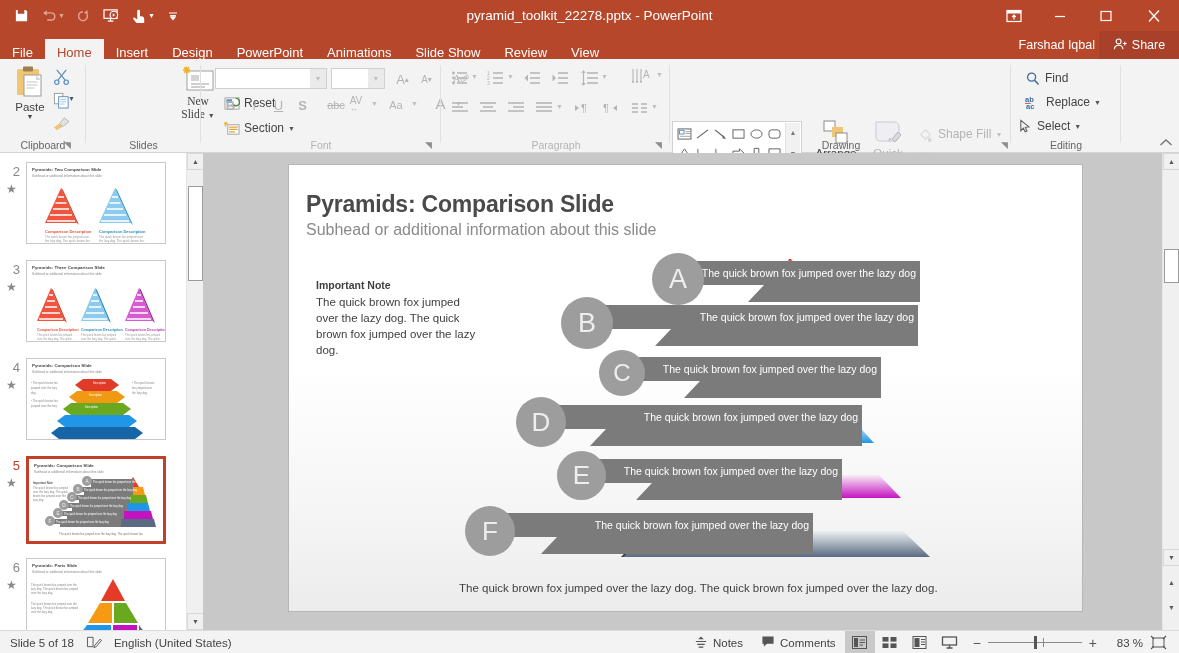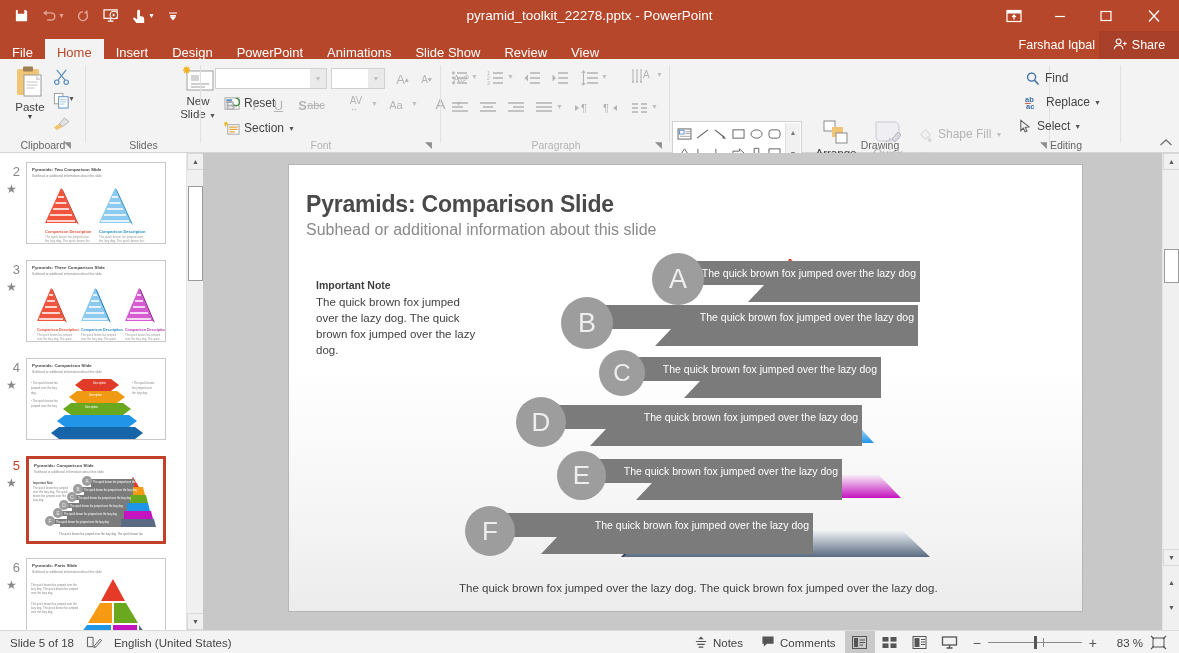--- a/index.html
+++ b/index.html
@@ -90,21 +90,21 @@
   }
   .txtbtn.dim { color: #b4b4b4; }
   .caret { font-size: 7px; color: #555; }
   .caret.dim { color: #c0c0c0; }
 
   
   .newslide {
     position: absolute; left: 90px; top: 6px; width: 44px; height: 74px;
     display: flex; flex-direction: column; align-items: center;
   }
-  .newslide .lbl { font-size: 11.5px; color: #444; line-height: 13px; text-align: right; }
+  .newslide .lbl { font-size: 11.5px; color: #444; line-height: 13px; text-align: right; font-family: Liberation Serif, serif; }
 
   
   .fontbox {
     position: absolute; background: #fff; border: 1px solid #d0d0d0; height: 21px;
   }
   .fontbox .drop {
     position: absolute; right: 0; top: 0; width: 16px; height: 19px;
     background: #eaeaea; display: flex; align-items: center; justify-content: center;
     font-size: 7px; color: #c0c0c0;
   }
@@ -464,21 +464,21 @@
       </div>
     <div class="fbtn" style="left:42px; top:35px;">
         <i>I</i>
       </div>
     <div class="fbtn" style="left:66px; top:35px;">
         <u>U</u>
       </div>
     <div class="fbtn" style="left:90px; top:35px;">
         <b>S</b>
       </div>
-    <div class="fbtn" style="left:100px; top:35px; width:30px; font-size:11px;">
+    <div class="fbtn" style="left:120px; top:35px; width:30px; font-size:11px;">
         <s>abc</s>
       </div>
     <div class="fbtn" style="left:142px; top:35px; width:26px; font-size:10px;">
       <span style="display:flex;flex-direction:column;align-items:flex-start;line-height:8px;">
           <span>AV</span>
           <span style="font-size:8px;">↔</span>
         </span>
     </div>
     <span class="caret dim" style="position:absolute; left:170px; top:41px;">▼</span>
     <div class="fbtn" style="left:182px; top:35px; width:26px; font-size:11px;">
@@ -581,21 +581,21 @@
           <text x="12" y="11" font-size="10" fill="#b4b4b4">A</text>
         </svg>
     </div>
     <span class="caret dim" style="position:absolute; left:215px; top:12px;">▼</span>
 
     <div class="grp-label dim">Paragraph</div>
     <div class="dlg" style="left:214px;">◥</div>
     <div class="grp-sep" style="left:228px;"></div>
   </div>
 
-  <div class="grp" style="left:710px; width:340px;">
+  <div class="grp" style="left:671px; width:340px;">
     <div class="grp-label">Drawing</div>
     <div class="dlg" style="left:330px;">◥</div>
     <div class="grp-sep" style="left:339px;"></div>
   </div>
 
   <div class="shapegal">
     <div class="shapegal-inner">
       <div class="shaperow">
         <div class="shapecell">
             <svg width="15" height="12" viewBox="0 0 16 13">

